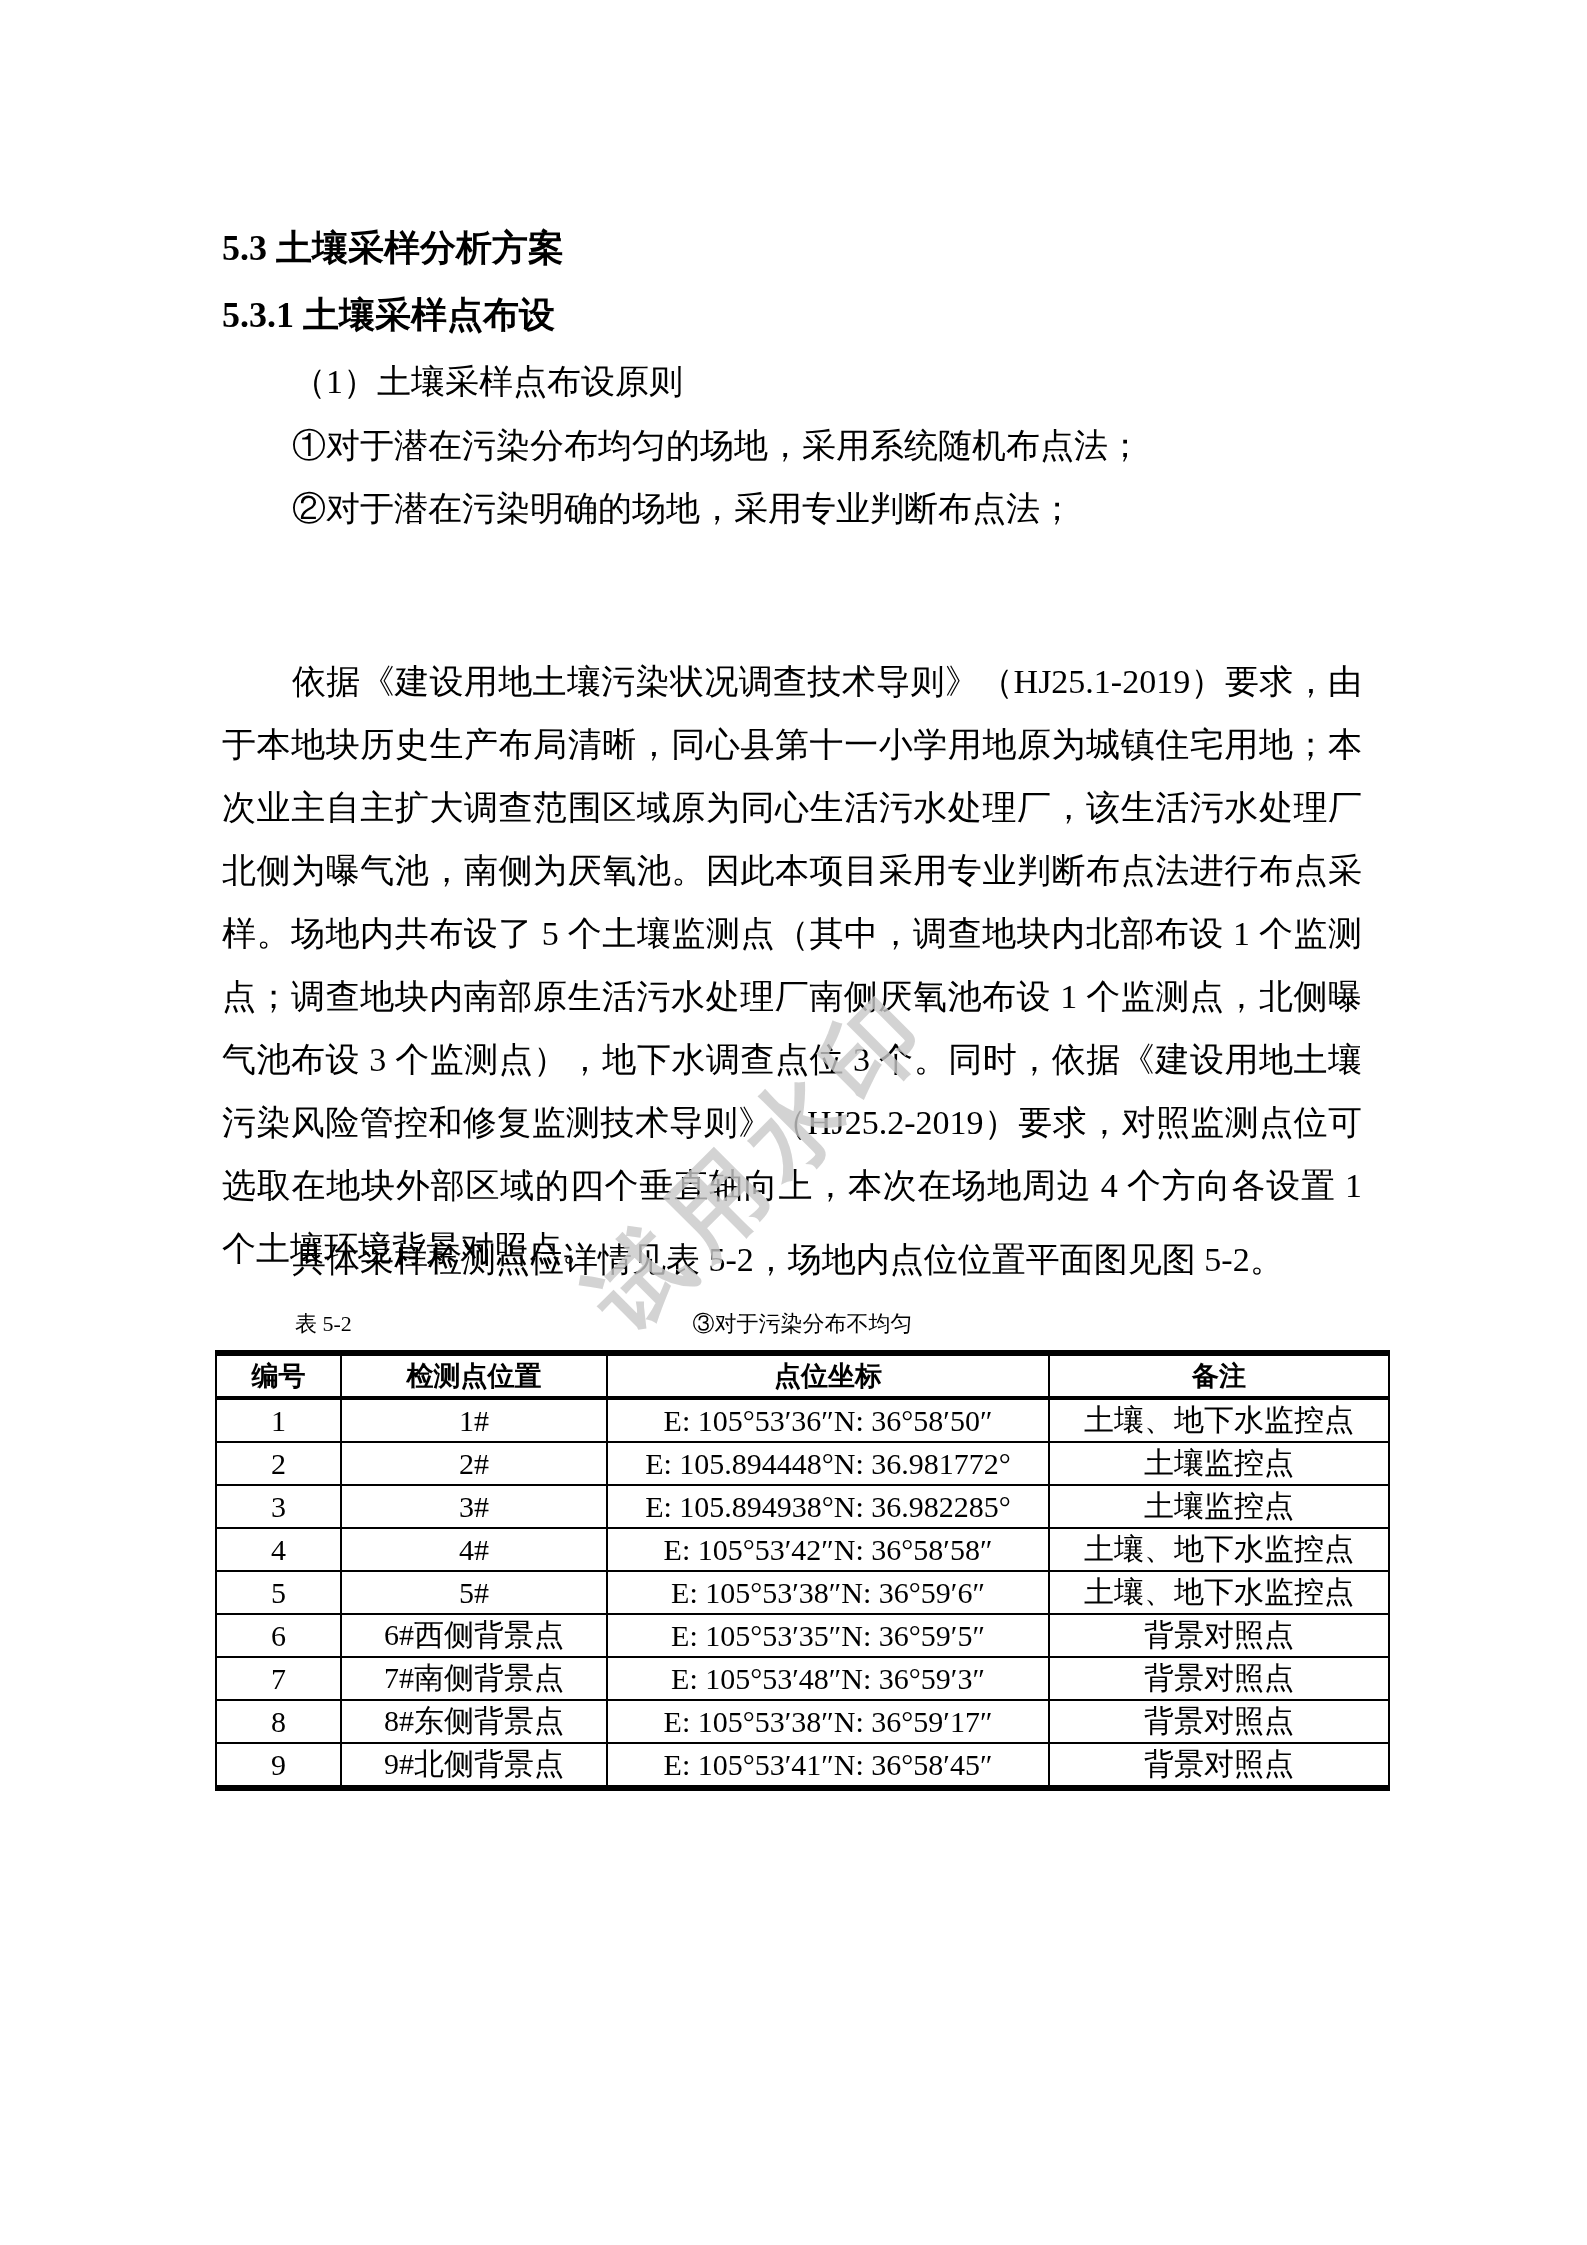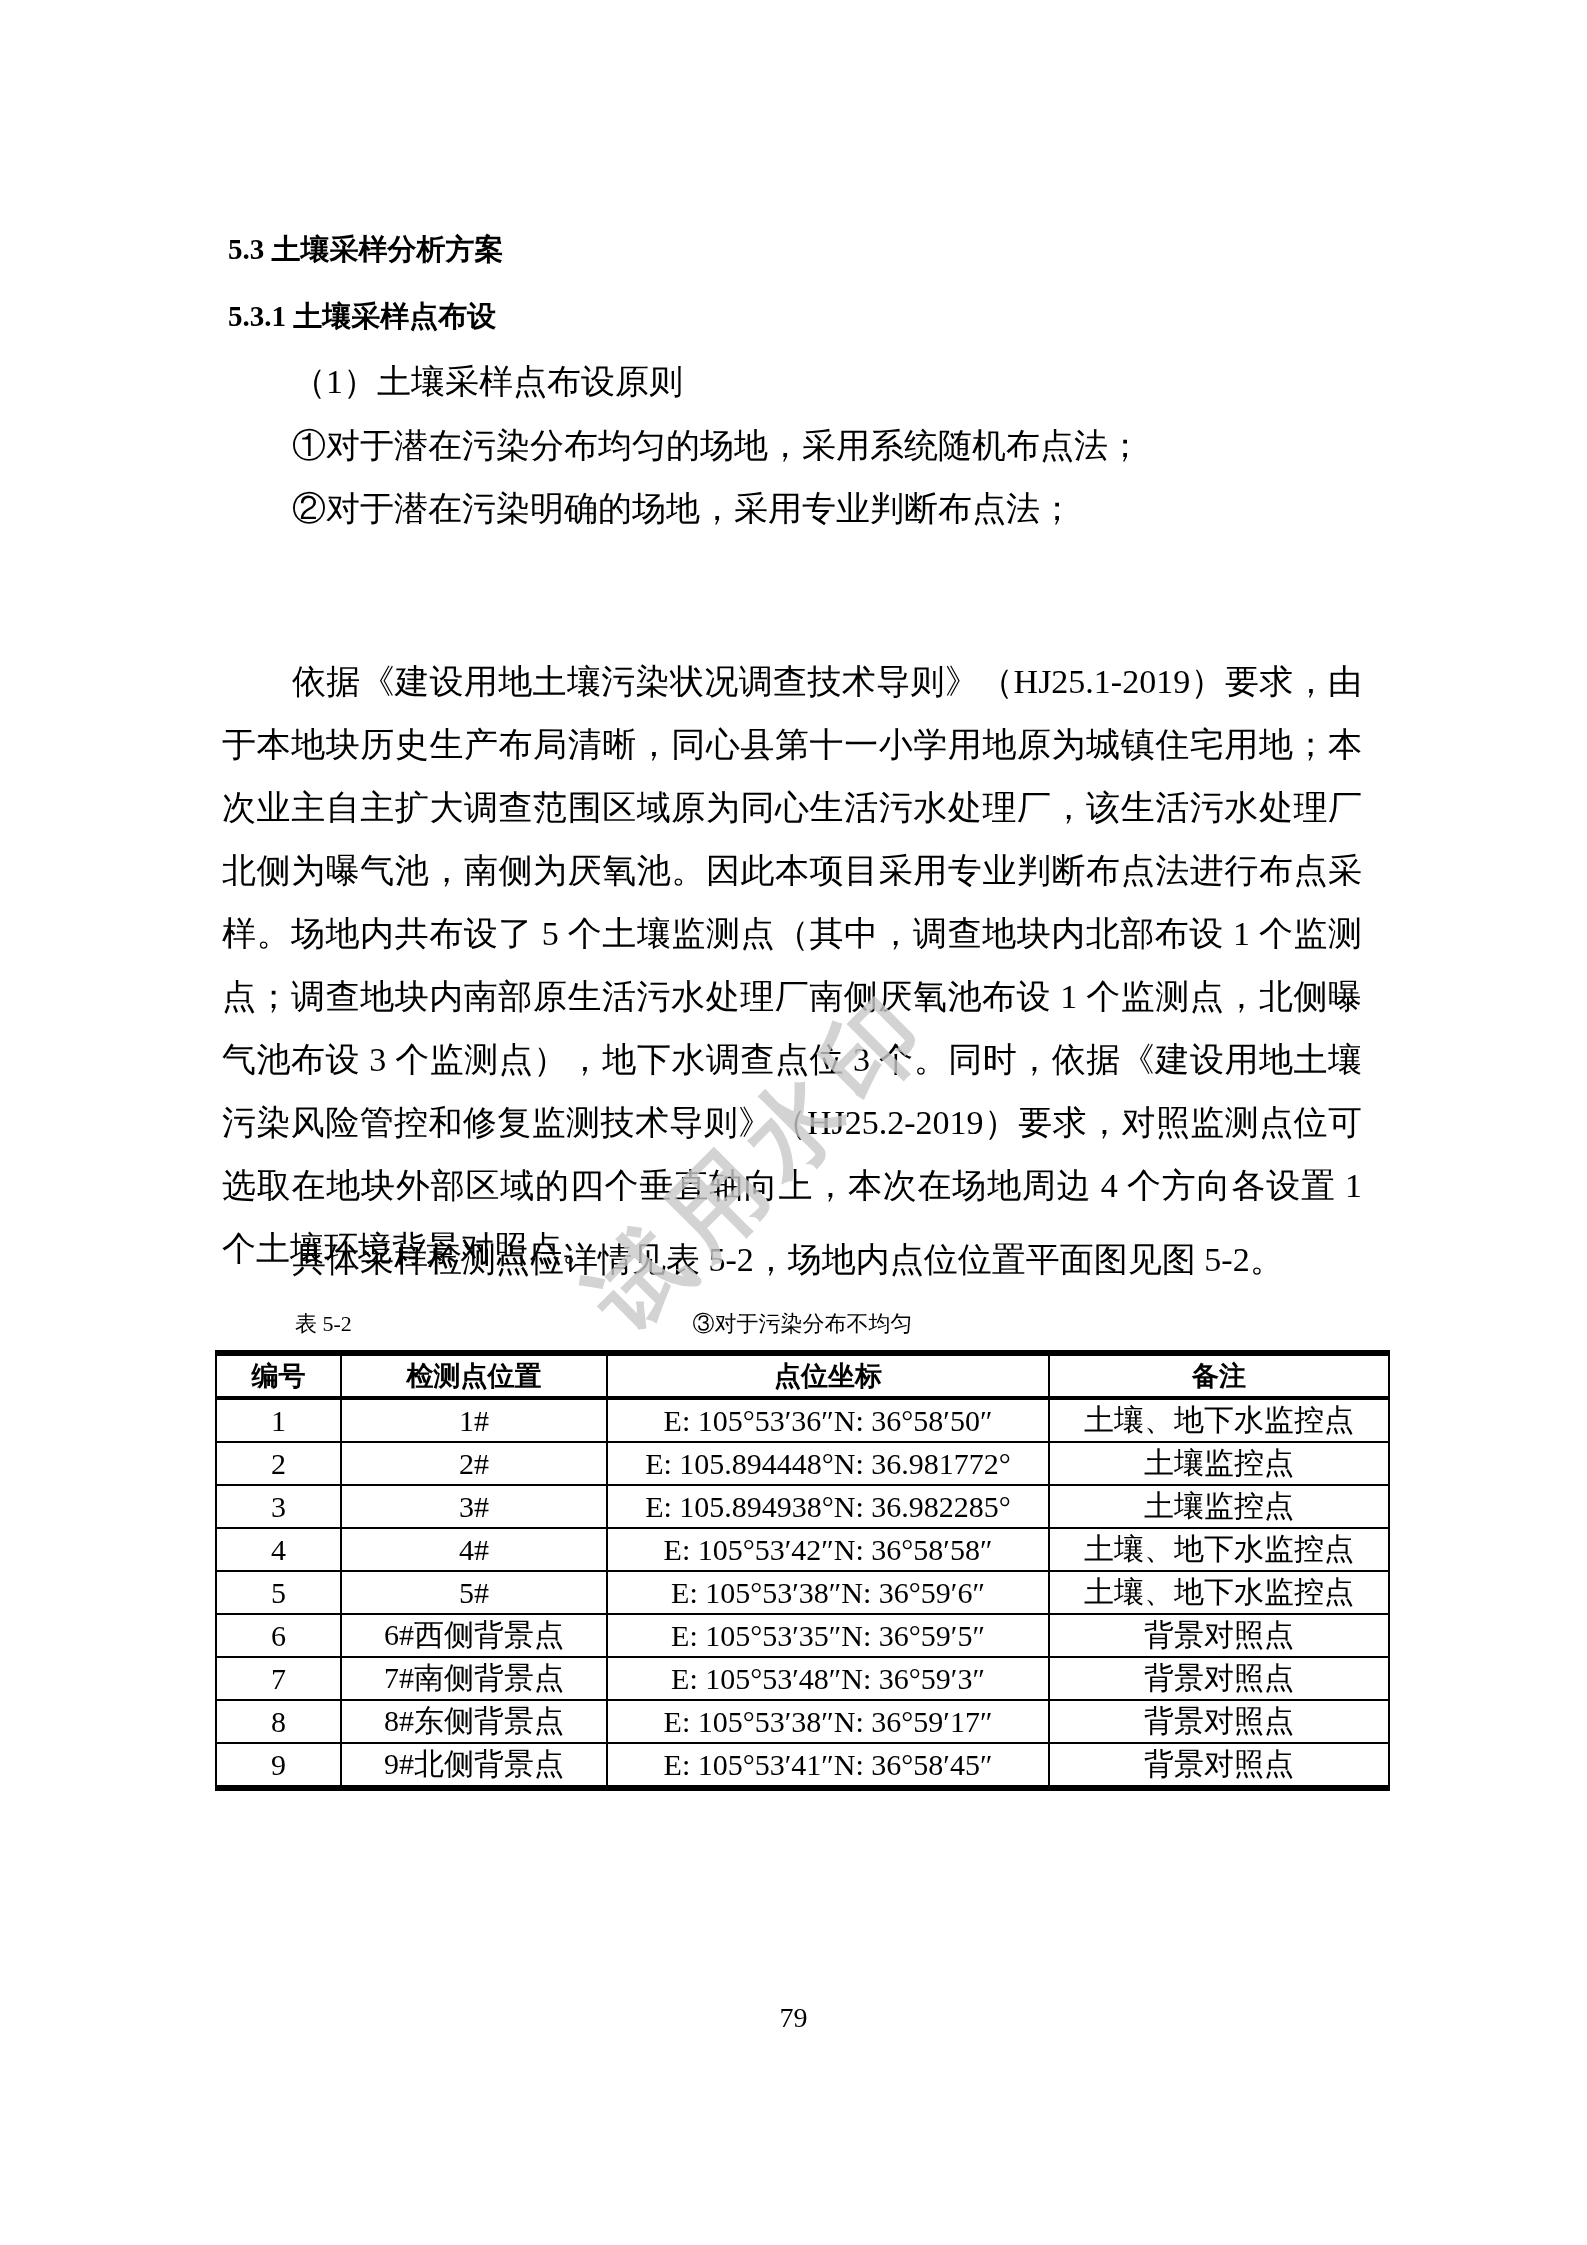--- a/index.html
+++ b/index.html
@@ -1,20 +1,20 @@
 <!DOCTYPE html>
 <html><head>
 <meta charset="utf-8">
 <style>
   html,body{margin:0;padding:0;background:#888;}
   .page{
     position:relative;width:1587px;height:2245px;margin:0 auto;background:#ffffff;
     font-family:"Liberation Serif","DejaVu Serif",serif;color:#000;overflow:hidden;
   }
-  .h1,.h2{position:absolute;left:222px;margin:6px;font-size:29px;font-weight:bold;white-space:nowrap;}
+  .h1,.h2{position:absolute;left:222px;margin:0;font-size:36px;font-weight:bold;white-space:nowrap;}
   .h1{top:224px;}
   .h2{top:291px;}
   .list-intro{position:absolute;left:292px;top:359px;font-size:34px;white-space:nowrap;}
   .litem{position:absolute;left:292px;font-size:34px;white-space:nowrap;}
   .litem.i0{top:423px;text-align:center;}
   .litem.i1{top:486px;}
   .litem.i2{top:549px;}
   .litem.i3{top:613px;}
   .para{position:absolute;left:222px;width:1140px;font-size:34px;line-height:63px;
         text-align:justify;text-indent:70px;}
@@ -136,14 +136,13 @@
         <td>9</td>
         <td>9#北侧背景点</td>
         <td>E: 105°53′41″N: 36°58′45″</td>
         <td>背景对照点</td>
       </tr>
     </tbody>
   </table>
 
   <div class="watermark">试用水印</div>
 
-  <div class="pageno">79</div>
 </div>
 
 </body></html>

